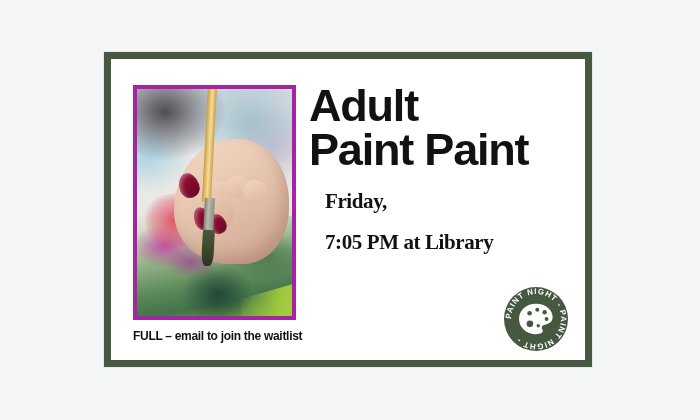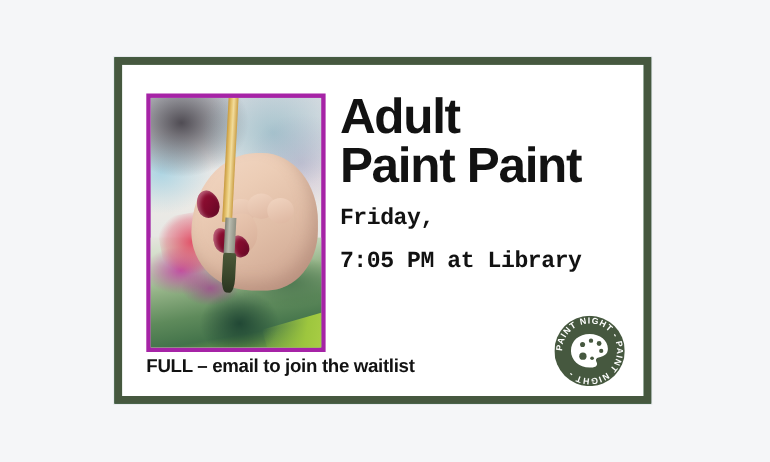--- a/index.html
+++ b/index.html
@@ -15,21 +15,21 @@
     position: relative;
   }
 
   
   #flyer-card {
     position: absolute;
     left: 104px;
     top: 52px;
     width: 488px;
     height: 315px;
-    background: #14532d;
+    background: #f0abfc;
     border: 7px solid #46583f;
     box-sizing: border-box;
     box-shadow: 0 0 0 1px #e6e8ec;
   }
 
   #flyer-inner {
     position: absolute;
     inset: 0;
     background: #ffffff;
   }
@@ -176,40 +176,40 @@
     font-size: 45px;
     line-height: 1.02;
     letter-spacing: -1.2px;
     color: #121212;
     margin: 0;
     white-space: nowrap;
   }
   #headline-line2 { margin-top: -2px; }
 
   .subline {
-    font-family: Liberation Mono, monospace;
+    font-family: Liberation Serif, serif;
     font-weight: bold;
     font-size: 21px;
     line-height: 1.22;
     letter-spacing: -0.4px;
     color: #121212;
-    margin: 0;
+    margin: 16px;
     white-space: nowrap;
   }
   #date-block { margin-top: 14px; }
   #time-line  { margin-top: 14px; }
 
   
   #waitlist-note {
     position: absolute;
     left: 22px;
     bottom: 17px;
     font-family: "Liberation Sans", sans-serif;
     font-weight: bold;
-    font-size: 17px;
+    font-size: 12px;
     letter-spacing: -0.3px;
     color: #121212;
     white-space: nowrap;
   }
 
   
   #paint-night-badge {
     position: absolute;
     right: 17px;
     bottom: 9px;

